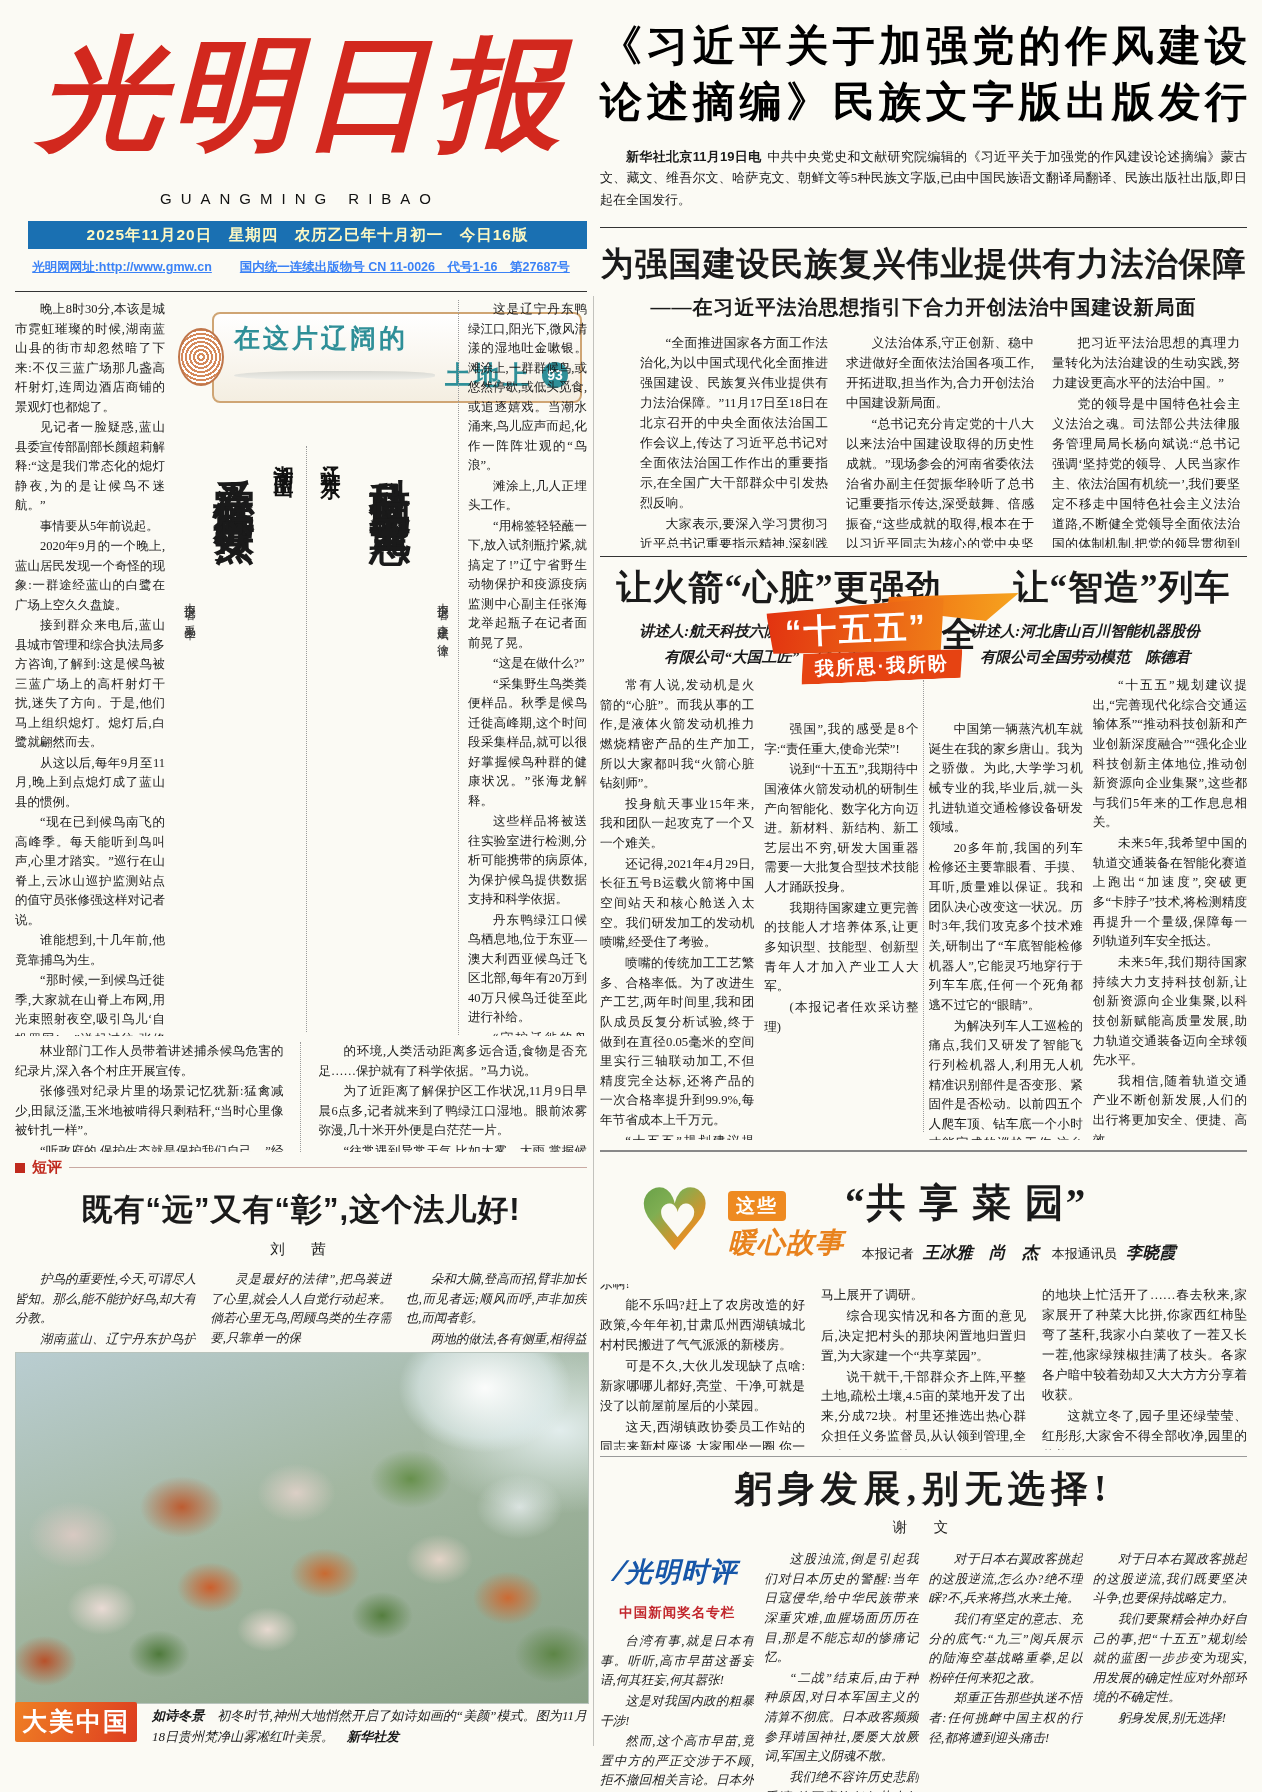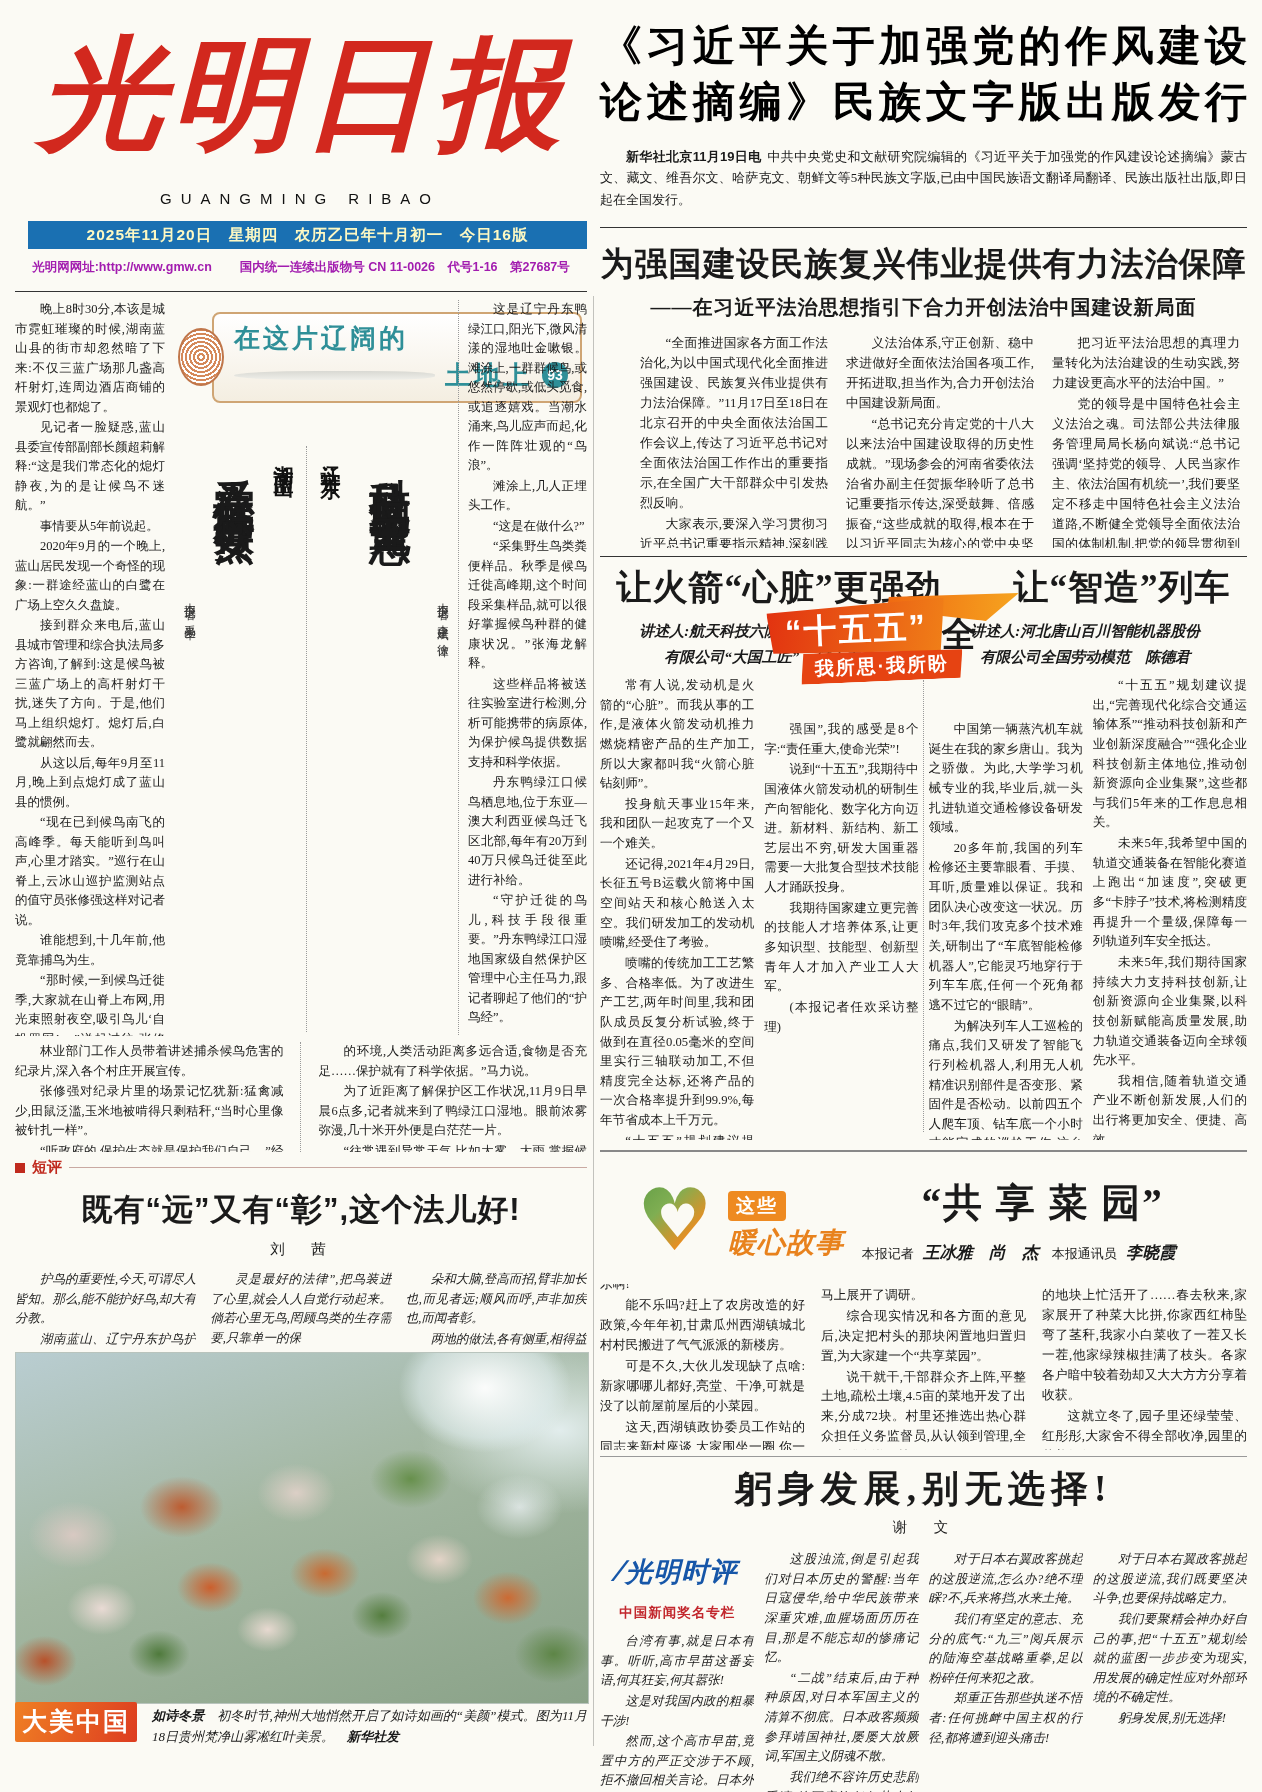--- a/index.html
+++ b/index.html
@@ -11,21 +11,21 @@
   .v{writing-mode:vertical-rl;}
   .tcol{overflow:hidden;text-align:justify;}
   .para{margin:0 0 1px 0;text-indent:2em;text-align:justify;line-height:1.56;}
   
   #mast-title{left:30px;top:6px;width:545px;height:182px;font-size:126px;line-height:178px;text-align:center;
       color:#d2281e;font-weight:bold;font-style:italic;letter-spacing:6px;transform:scaleY(.97);}
   #mast-pinyin{left:120px;top:190px;width:360px;text-align:center;font-size:15px;letter-spacing:9px;color:#111;}
   #date-bar{left:28px;top:221px;width:559px;height:28px;background:#1a70b2;color:#fef9c3;
       font-weight:bold;font-size:15.5px;line-height:28px;text-align:center;letter-spacing:1px;}
   #info-row{left:15px;top:257px;width:572px;display:flex;justify-content:center;gap:28px;
-      font-weight:bold;font-size:12.5px;line-height:20px;color:#a21caf;white-space:nowrap;}
+      font-weight:bold;font-size:12.5px;line-height:20px;color:#3b82f6;white-space:nowrap;text-decoration:underline;}
   
   #bird-colA{left:15px;top:300px;width:150px;height:736px;font-size:12.5px;}
   #land-logo{left:178px;top:294px;width:404px;height:126px;display:flex;align-items:center;}
   .scroll-roll{width:42px;height:54px;border-radius:50%;flex:none;z-index:2;border:2px solid #c0764a;
       background:repeating-radial-gradient(circle at 50% 50%,#fff 0 2px,#d5895a 2px 4px);}
   .scroll-banner{margin-left:-12px;border:2px solid #cfa574;border-radius:8px;background:linear-gradient(#ffffff,#f4eee1);
       padding:7px 12px 8px 20px;flex:1;}
   .sb1{font-family:"Liberation Sans",sans-serif;font-weight:900;font-size:26px;color:#2f8f98;letter-spacing:3px;}
   .sb2{display:flex;align-items:center;gap:10px;margin-top:2px;}
   .sb-swash{height:9px;flex:1;background:linear-gradient(#d9d9d3,#efefea);border-radius:50% 40% 40% 50%/60% 50% 50% 60%;}
@@ -111,21 +111,21 @@
   #rg-logo{left:636px;top:1168px;width:210px;height:116px;display:flex;align-items:center;gap:6px;}
   .heart-wrap{position:relative;width:86px;height:92px;flex:none;font-family:"DejaVu Sans",sans-serif;}
   .heart-big{position:absolute;left:0;top:-6px;font-size:86px;line-height:92px;
       background:linear-gradient(135deg,#5e9a43,#7fae52 35%,#ef8c1f 70%,#e2661f);
       -webkit-background-clip:text;background-clip:text;color:transparent;}
   .heart-small{position:absolute;left:21px;top:6px;font-size:46px;line-height:70px;color:#fbfaf4;}
   .nx-txt{display:flex;flex-direction:column;gap:3px;}
   .nx1{display:inline-block;width:fit-content;background:#ee8a21;color:#fff;font-weight:bold;font-size:19px;
       padding:2px 8px;border-radius:4px;letter-spacing:2px;}
   .nx2{font-weight:900;font-size:28px;color:#e8821d;font-style:italic;letter-spacing:1px;white-space:nowrap;}
-  #rg-h{left:845px;top:1176px;width:395px;text-align:center;font-weight:900;font-size:39px;letter-spacing:2px;}
+  #rg-h{left:845px;top:1176px;width:395px;text-align:left;font-weight:900;font-size:39px;letter-spacing:2px;}
   #rg-byline{left:800px;top:1242px;width:447px;text-align:center;font-size:13px;white-space:nowrap;}
   #rg-byline .names{font-weight:bold;font-size:16.5px;margin:0 10px 0 6px;font-style:italic;}
   #rg-cols{left:600px;top:1284px;width:647px;height:166px;display:flex;gap:16px;overflow:hidden;font-size:12.8px;align-items:center;}
   #rg-cols .tcol{flex:1;}
   
   #rc-h{left:600px;top:1464px;width:647px;text-align:center;font-weight:900;font-size:37px;letter-spacing:6px;}
   #rc-author{left:600px;top:1518px;width:647px;text-align:center;font-size:14.5px;letter-spacing:6px;}
   #rc-cols{left:600px;top:1550px;width:647px;height:242px;display:flex;gap:10px;overflow:hidden;font-size:12.6px;font-style:italic;}
   #rc-cols .tcol{flex:1;}
   .gm-logo{text-align:center;margin:4px 0 10px;font-style:normal;}
@@ -181,20 +181,21 @@
   <div class="abs vh-group" id="vh2">
     <div class="vh-kick v">辽宁丹东:</div>
     <div class="vh-main v">科技助候鸟『去留无恙』</div>
     <div class="vh-byline v">本报记者　李建斌　徐谭</div>
   </div>
   <div class="dotv" style="left:458px;top:300px;height:735px;"></div>
 
   <div class="abs tcol" id="bird-colB">
       <p class="para">这是辽宁丹东鸭绿江口,阳光下,微风清漾的湿地吐金嗽银。滩涂上,一群群候鸟,或悠然停歇,或低头觅食,或追逐嬉戏。当潮水涌来,鸟儿应声而起,化作一阵阵壮观的“鸟浪”。</p>
       <p class="para">滩涂上,几人正埋头工作。</p>
+      <p class="para">“用棉签轻轻蘸一下,放入试剂瓶拧紧,就搞定了!”辽宁省野生动物保护和疫源疫病监测中心副主任张海龙举起瓶子在记者面前晃了晃。</p>
       <p class="para">“这是在做什么?”</p>
       <p class="para">“采集野生鸟类粪便样品。秋季是候鸟迁徙高峰期,这个时间段采集样品,就可以很好掌握候鸟种群的健康状况。”张海龙解释。</p>
       <p class="para">这些样品将被送往实验室进行检测,分析可能携带的病原体,为保护候鸟提供数据支持和科学依据。</p>
       <p class="para">丹东鸭绿江口候鸟栖息地,位于东亚—澳大利西亚候鸟迁飞区北部,每年有20万到40万只候鸟迁徙至此进行补给。</p>
       <p class="para">“守护迁徙的鸟儿,科技手段很重要。”丹东鸭绿江口湿地国家级自然保护区管理中心主任马力,跟记者聊起了他们的“护鸟经”。</p>
     </div>
 
   <div class="abs" id="bird-more">
     <div class="half tcol">
         <p class="para">林业部门工作人员带着讲述捕杀候鸟危害的纪录片,深入各个村庄开展宣传。</p>

